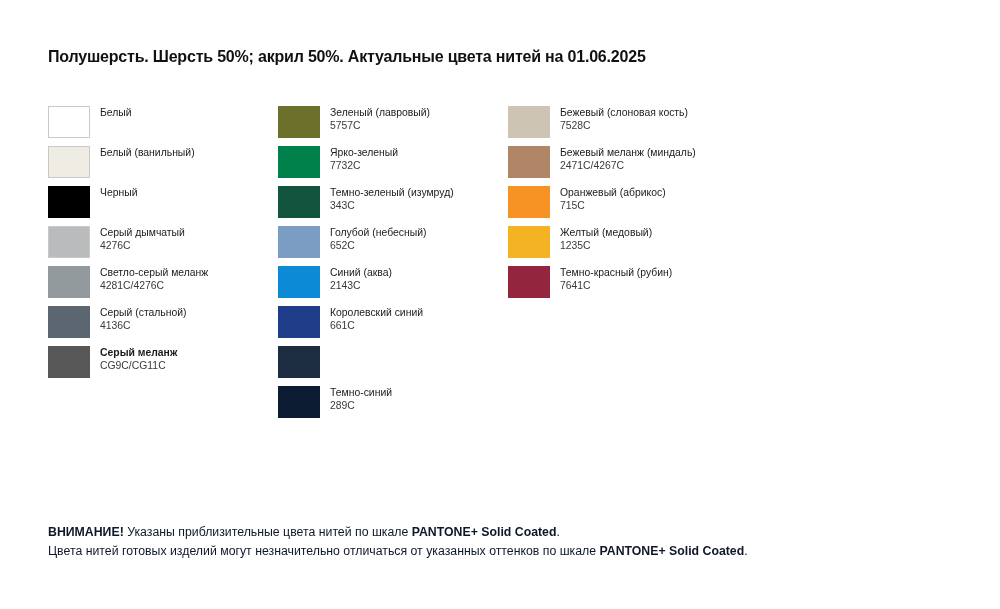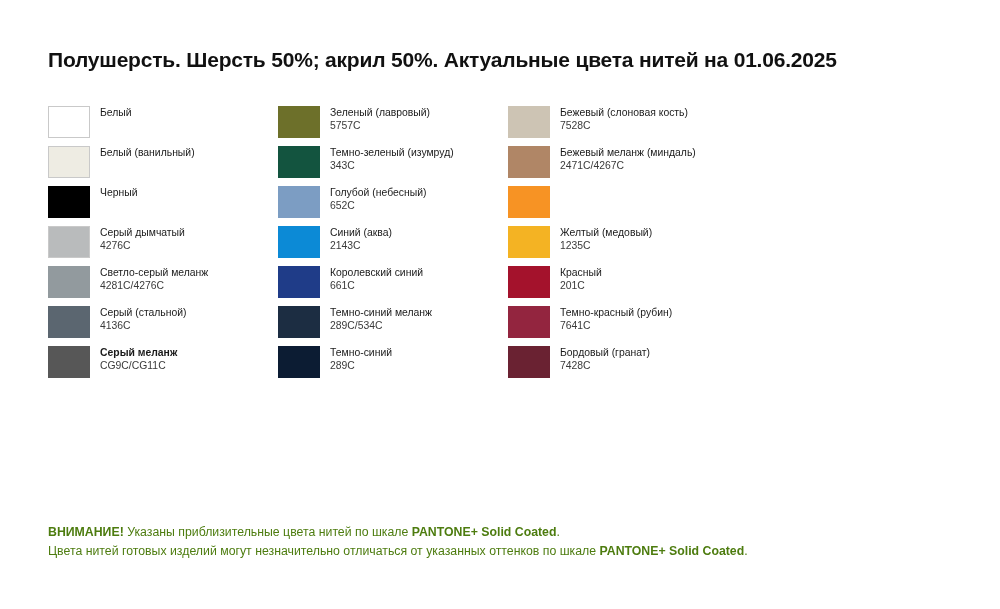--- a/index.html
+++ b/index.html
@@ -18,21 +18,21 @@
     position: relative;
     width: 1000px;
     height: 609px;
     box-sizing: border-box;
   }
   .title {
     position: absolute;
     left: 48px;
     top: 48px;
     width: 920px;
-    font-size: 21px;
+    font-size: 16px;
     font-weight: bold;
     letter-spacing: -0.2px;
     color: #111111;
     white-space: nowrap;
   }
   .columns {
     position: absolute;
     left: 48px;
     top: 106px;
     width: 920px;
@@ -79,21 +79,21 @@
     color: #3a3a3a;
     white-space: nowrap;
   }
   .footer {
     position: absolute;
     left: 48px;
     bottom: 48px;
     width: 920px;
     font-size: 12.3px;
     line-height: 1.55;
-    color: #4d7c0f;
+    color: #0f172a;
   }
   .footer .strong {
     font-weight: bold;
   }
 </style>
 </head>
 <body>
 
 <div class="page">
 
@@ -155,20 +155,27 @@
 
     <div class="column">
       <div class="swatch-row">
         <div class="chip" style="background:#6d702a"></div>
         <div class="labels">
           <div class="cname">Зеленый (лавровый)</div>
           <div class="ccode">5757C</div>
         </div>
       </div>
       <div class="swatch-row">
+        <div class="chip" style="background:#00804a"></div>
+        <div class="labels">
+          <div class="cname">Ярко-зеленый</div>
+          <div class="ccode">7732C</div>
+        </div>
+      </div>
+      <div class="swatch-row">
         <div class="chip" style="background:#13543f"></div>
         <div class="labels">
           <div class="cname">Темно-зеленый (изумруд)</div>
           <div class="ccode">343C</div>
         </div>
       </div>
       <div class="swatch-row">
         <div class="chip" style="background:#7c9dc3"></div>
         <div class="labels">
           <div class="cname">Голубой (небесный)</div>
@@ -184,24 +191,20 @@
       </div>
       <div class="swatch-row">
         <div class="chip" style="background:#1f3c88"></div>
         <div class="labels">
           <div class="cname">Королевский синий</div>
           <div class="ccode">661C</div>
         </div>
       </div>
       <div class="swatch-row">
         <div class="chip" style="background:#1c2d42"></div>
-        <div class="labels">
-          <div class="cname">Темно-синий меланж</div>
-          <div class="ccode">289C/534C</div>
-        </div>
       </div>
       <div class="swatch-row">
         <div class="chip" style="background:#0c1c33"></div>
         <div class="labels">
           <div class="cname">Темно-синий</div>
           <div class="ccode">289C</div>
         </div>
       </div>
     </div>
 
@@ -215,47 +218,37 @@
       </div>
       <div class="swatch-row">
         <div class="chip" style="background:#b08666"></div>
         <div class="labels">
           <div class="cname">Бежевый меланж (миндаль)</div>
           <div class="ccode">2471C/4267C</div>
         </div>
       </div>
       <div class="swatch-row">
         <div class="chip" style="background:#f79324"></div>
+        <div class="labels">
+          <div class="cname">Оранжевый (абрикос)</div>
+          <div class="ccode">715C</div>
+        </div>
       </div>
       <div class="swatch-row">
         <div class="chip" style="background:#f4b323"></div>
         <div class="labels">
           <div class="cname">Желтый (медовый)</div>
           <div class="ccode">1235C</div>
         </div>
       </div>
       <div class="swatch-row">
-        <div class="chip" style="background:#a4122c"></div>
-        <div class="labels">
-          <div class="cname">Красный</div>
-          <div class="ccode">201C</div>
-        </div>
-      </div>
-      <div class="swatch-row">
         <div class="chip" style="background:#93253f"></div>
         <div class="labels">
           <div class="cname">Темно-красный (рубин)</div>
           <div class="ccode">7641C</div>
-        </div>
-      </div>
-      <div class="swatch-row">
-        <div class="chip" style="background:#6a2232"></div>
-        <div class="labels">
-          <div class="cname">Бордовый (гранат)</div>
-          <div class="ccode">7428C</div>
         </div>
       </div>
     </div>
 
   </div>
 
   <div class="footer">
     <div>
       <span class="strong">ВНИМАНИЕ!</span><span> Указаны приблизительные цвета нитей по шкале </span><span class="strong">PANTONE+ Solid Coated</span><span>.</span>
     </div>

